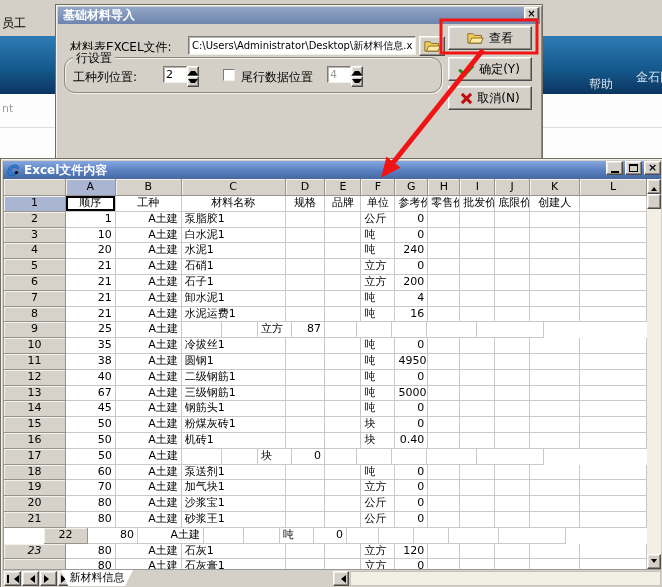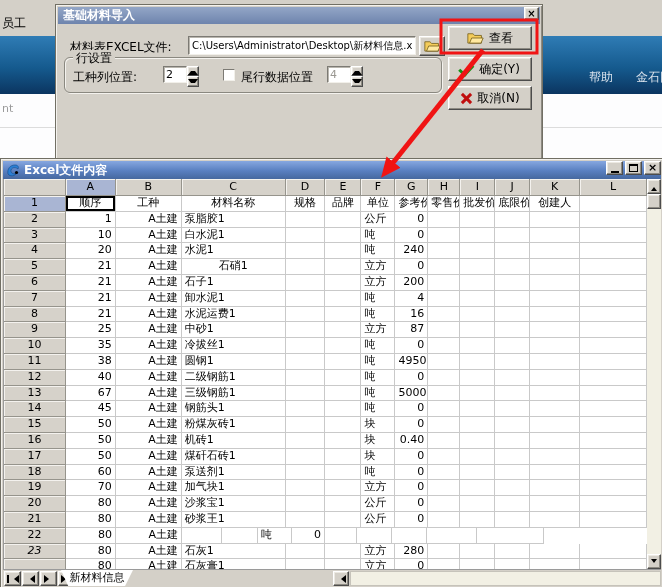--- a/index.html
+++ b/index.html
@@ -5,21 +5,21 @@
   html,body{margin:0;padding:0;}
   #stage{position:relative;width:662px;height:587px;overflow:hidden;
          font-family:"DejaVu Sans","Liberation Sans",sans-serif;font-size:12px;
          background:#d4d0c8;cursor:default;}
   
   .bg{position:absolute;inset:0;z-index:1;}
   .bg-top{position:absolute;left:0;top:0;width:662px;height:36px;background:#d4d0c8;}
   .bg-left-label{position:absolute;left:2px;top:15px;color:#000;font-size:12px;}
   .bg-banner{position:absolute;left:0;top:36px;width:662px;height:58px;
              background:linear-gradient(180deg,#2f7cb5 0%,#155a8e 55%,#0b3560 100%);}
-  .bg-menu-help{position:absolute;right:49px;top:33px;color:#d9e2ec;font-size:12px;}
+  .bg-menu-help{position:absolute;right:49px;top:40px;color:#d9e2ec;font-size:12px;}
   .bg-menu-brand{position:absolute;right:-10px;top:33px;color:#d9e2ec;font-size:12px;white-space:nowrap;}
   .bg-white{position:absolute;left:0;top:94px;width:662px;height:64px;background:#fdfdfe;}
   .bg-line{position:absolute;left:0;top:33px;width:662px;height:1px;background:#dcdcdc;}
   .bg-partial{position:absolute;left:2px;top:8px;color:#9a9a9a;font-size:11px;}
   
   .win3d{background:#d4d0c8;border:1px solid #716f64;
          box-shadow:inset 1px 1px 0 #f4f2ee, inset -1px -1px 0 #8d8a82;}
   .btn3d{background:#d4d0c8;border:1px solid;border-color:#fff #4c4c4c #4c4c4c #fff;
          box-shadow:inset -1px -1px 0 #8d8a82, inset 1px 1px 0 #ece9e2;
          display:flex;align-items:center;justify-content:center;box-sizing:border-box;
@@ -31,21 +31,21 @@
   .dlg-titlebar{position:absolute;left:2px;top:2px;right:2px;height:17px;
                 background:linear-gradient(180deg,#93a6c7,#6e84ad);
                 display:flex;align-items:center;color:#fff;font-weight:bold;
                 padding-left:5px;box-sizing:border-box;}
   .dlg-close{position:absolute;right:3px;top:2px;width:15px;height:13px;font-size:10px;
              font-weight:bold;line-height:11px;}
   .dlg-label{position:absolute;color:#000;}
   .file-input{position:absolute;left:132px;top:31px;width:228px;height:19px;
               font-size:10px;padding:2px 3px;font-family:inherit;color:#000;}
   .browse-btn{position:absolute;left:363px;top:31px;width:26px;height:20px;}
-  .groupbox{position:absolute;border:1px solid #8a8880;border-radius:6px;
+  .groupbox{position:absolute;border:1px solid #8a8880;border-radius:11px;
             box-shadow:1px 1px 0 #f4f2ee, inset 1px 1px 0 #f4f2ee;box-sizing:border-box;text-decoration:underline;}
   .legend{position:absolute;top:-8px;left:8px;background:#d4d0c8;padding:0 3px;font-size:12px;}
   .spin{position:relative;display:inline-block;}
   .spin input{width:22px;height:17px;font-size:11px;padding:1px 2px;font-family:inherit;}
   .spinbtns{position:absolute;right:-12px;top:0;width:12px;height:17px;display:flex;flex-direction:column;}
   .spinbtns div{flex:1;}
   .tri-up{width:0;height:0;border:3px solid transparent;border-bottom:4px solid #000;margin:1px auto 0;}
   .tri-dn{width:0;height:0;border:3px solid transparent;border-top:4px solid #000;margin:2px auto 0;}
   .tri-lf{width:0;height:0;border:4px solid transparent;border-right:5px solid #000;}
   .tri-rt{width:0;height:0;border:4px solid transparent;border-left:5px solid #000;}
@@ -275,21 +275,21 @@
           <div class="gcell  al-l" style="width: 32px;"></div>
           <div class="gcell  al-l" style="width: 35px;"></div>
           <div class="gcell  al-l" style="width: 35px;"></div>
           <div class="gcell  al-l" style="width: 50px;"></div>
           <div class="gcell  al-l" style="width: 67px;"></div>
         </div>
         <div class="xl-row">
           <div class="gcell ghead al-c" style="width: 62px;">5</div>
           <div class="gcell  al-r" style="width: 50px;">21</div>
           <div class="gcell  al-r" style="width: 66px;">A土建</div>
-          <div class="gcell  al-l" style="width: 104px; text-align: center;">石硝1</div>
+          <div class="gcell  al-l" style="width: 104px;">石硝1</div>
           <div class="gcell  al-l" style="width: 40px;"></div>
           <div class="gcell  al-l" style="width: 36px;"></div>
           <div class="gcell  al-l" style="width: 34px;">立方</div>
           <div class="gcell  al-r" style="width: 33px;">0</div>
           <div class="gcell  al-l" style="width: 32px;"></div>
           <div class="gcell  al-l" style="width: 35px;"></div>
           <div class="gcell  al-l" style="width: 35px;"></div>
           <div class="gcell  al-l" style="width: 50px;"></div>
           <div class="gcell  al-l" style="width: 67px;"></div>
         </div>
@@ -335,21 +335,20 @@
           <div class="gcell  al-l" style="width: 32px;"></div>
           <div class="gcell  al-l" style="width: 35px;"></div>
           <div class="gcell  al-l" style="width: 35px;"></div>
           <div class="gcell  al-l" style="width: 50px;"></div>
           <div class="gcell  al-l" style="width: 67px;"></div>
         </div>
         <div class="xl-row">
           <div class="gcell ghead al-c" style="width: 62px;">9</div>
           <div class="gcell  al-r" style="width: 50px;">25</div>
           <div class="gcell  al-r" style="width: 66px;">A土建</div>
-          <div class="gcell  al-l" style="width: 104px;">中砂1</div>
           <div class="gcell  al-l" style="width: 40px;"></div>
           <div class="gcell  al-l" style="width: 36px;"></div>
           <div class="gcell  al-l" style="width: 34px;">立方</div>
           <div class="gcell  al-r" style="width: 33px;">87</div>
           <div class="gcell  al-l" style="width: 32px;"></div>
           <div class="gcell  al-l" style="width: 35px;"></div>
           <div class="gcell  al-l" style="width: 35px;"></div>
           <div class="gcell  al-l" style="width: 50px;"></div>
           <div class="gcell  al-l" style="width: 67px;"></div>
         </div>
@@ -455,21 +454,20 @@
           <div class="gcell  al-l" style="width: 32px;"></div>
           <div class="gcell  al-l" style="width: 35px;"></div>
           <div class="gcell  al-l" style="width: 35px;"></div>
           <div class="gcell  al-l" style="width: 50px;"></div>
           <div class="gcell  al-l" style="width: 67px;"></div>
         </div>
         <div class="xl-row">
           <div class="gcell ghead al-c" style="width: 62px;">17</div>
           <div class="gcell  al-r" style="width: 50px;">50</div>
           <div class="gcell  al-r" style="width: 66px;">A土建</div>
-          <div class="gcell  al-l" style="width: 104px;">煤矸石砖1</div>
           <div class="gcell  al-l" style="width: 40px;"></div>
           <div class="gcell  al-l" style="width: 36px;"></div>
           <div class="gcell  al-l" style="width: 34px;">块</div>
           <div class="gcell  al-r" style="width: 33px;">0</div>
           <div class="gcell  al-l" style="width: 32px;"></div>
           <div class="gcell  al-l" style="width: 35px;"></div>
           <div class="gcell  al-l" style="width: 35px;"></div>
           <div class="gcell  al-l" style="width: 50px;"></div>
           <div class="gcell  al-l" style="width: 67px;"></div>
         </div>
@@ -527,42 +525,42 @@
           <div class="gcell  al-l" style="width: 36px;"></div>
           <div class="gcell  al-l" style="width: 34px;">公斤</div>
           <div class="gcell  al-r" style="width: 33px;">0</div>
           <div class="gcell  al-l" style="width: 32px;"></div>
           <div class="gcell  al-l" style="width: 35px;"></div>
           <div class="gcell  al-l" style="width: 35px;"></div>
           <div class="gcell  al-l" style="width: 50px;"></div>
           <div class="gcell  al-l" style="width: 67px;"></div>
         </div>
         <div class="xl-row">
-          <div class="gcell ghead al-c" style="width: 62px;">22</div>
+          <div class="gcell ghead al-c" style="width: 44px; margin-left: 40px;">22</div>
           <div class="gcell  al-r" style="width: 50px;">80</div>
           <div class="gcell  al-r" style="width: 66px;">A土建</div>
           <div class="gcell  al-l" style="width: 40px;"></div>
           <div class="gcell  al-l" style="width: 36px;"></div>
           <div class="gcell  al-l" style="width: 34px;">吨</div>
           <div class="gcell  al-r" style="width: 33px;">0</div>
           <div class="gcell  al-l" style="width: 32px;"></div>
           <div class="gcell  al-l" style="width: 35px;"></div>
           <div class="gcell  al-l" style="width: 35px;"></div>
           <div class="gcell  al-l" style="width: 50px;"></div>
           <div class="gcell  al-l" style="width: 67px;"></div>
         </div>
         <div class="xl-row">
           <div class="gcell ghead al-c" style="width: 62px; font-style: italic;">23</div>
           <div class="gcell  al-r" style="width: 50px;">80</div>
           <div class="gcell  al-r" style="width: 66px;">A土建</div>
           <div class="gcell  al-l" style="width: 104px;">石灰1</div>
           <div class="gcell  al-l" style="width: 40px;"></div>
           <div class="gcell  al-l" style="width: 36px;"></div>
           <div class="gcell  al-l" style="width: 34px;">立方</div>
-          <div class="gcell  al-r" style="width: 33px;">280</div>
+          <div class="gcell  al-r" style="width: 33px;">120</div>
           <div class="gcell  al-l" style="width: 32px;"></div>
           <div class="gcell  al-l" style="width: 35px;"></div>
           <div class="gcell  al-l" style="width: 35px;"></div>
           <div class="gcell  al-l" style="width: 50px;"></div>
           <div class="gcell  al-l" style="width: 67px;"></div>
         </div>
         <div class="xl-row">
           <div class="gcell ghead al-c" style="width: 62px;"></div>
           <div class="gcell  al-r" style="width: 50px;">80</div>
           <div class="gcell  al-r" style="width: 66px;">A土建</div>

